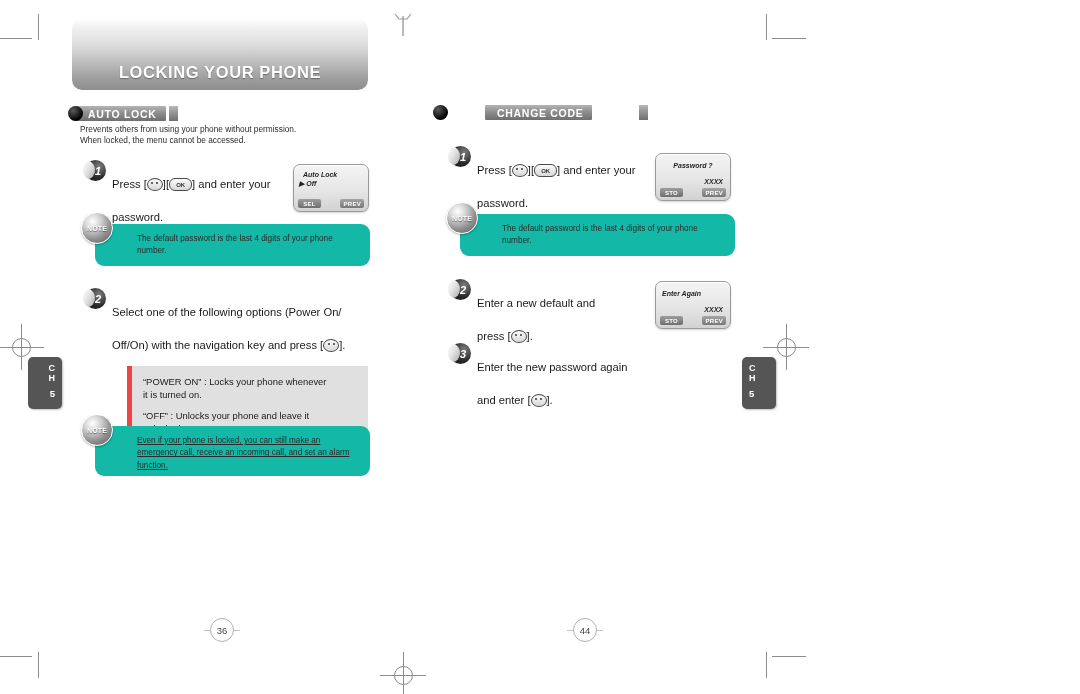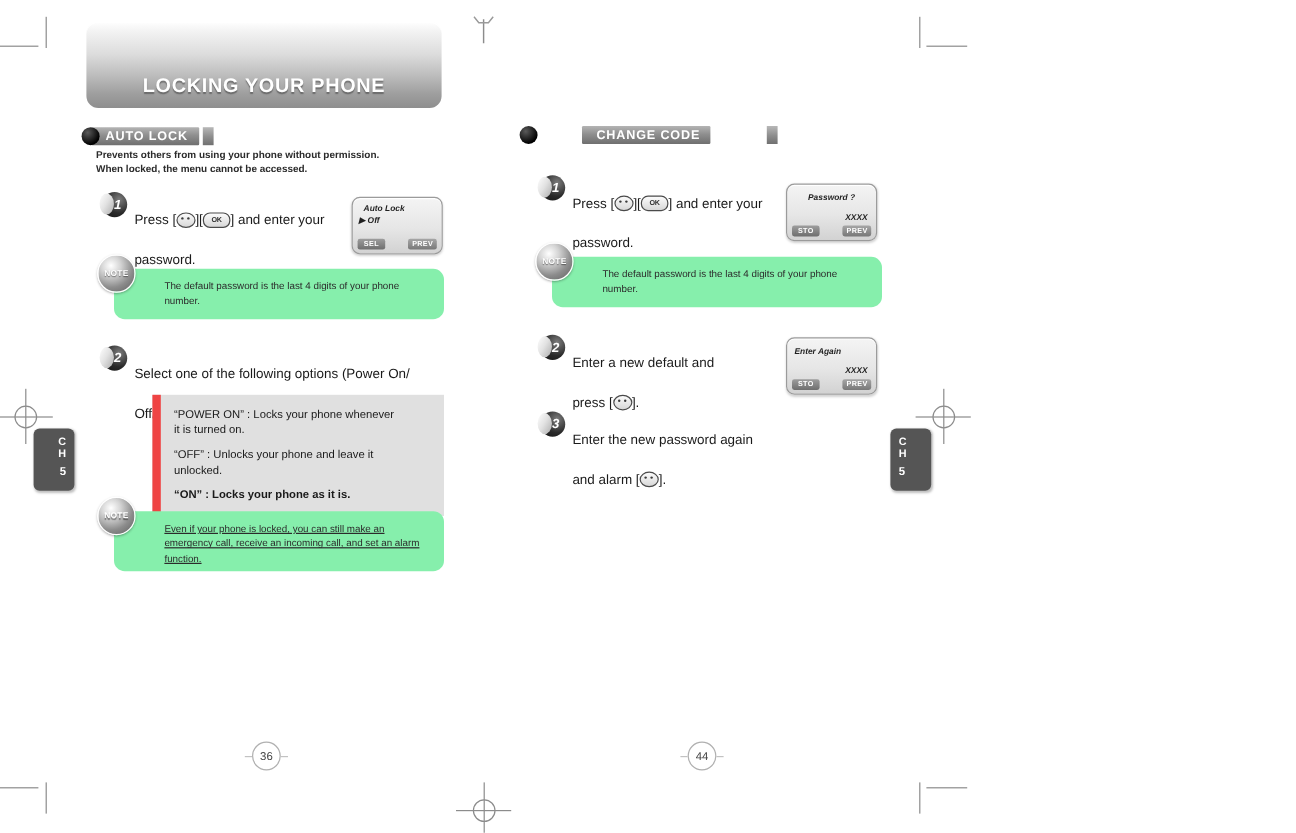--- a/index.html
+++ b/index.html
@@ -112,21 +112,20 @@
     width: 9px; height: 15px;
     margin-left: 3px;
     background: linear-gradient(to bottom, #b8b8b8 0%, #909090 50%, #707070 100%);
   }
 
   .section-desc {
     position: absolute;
     font-size: 8.3px;
     line-height: 1.38;
     color: #2b2b2b;
-    font-weight: bold;
   }
 
   
   .step { position: absolute; display: flex; }
   .step-bullet {
     flex: none;
     width: 21px; height: 21px;
     position: relative;
     margin-right: 6px;
   }
@@ -257,21 +256,21 @@
     font-weight: bold;
     letter-spacing: 0.3px;
   }
   .lcd-soft.left  { left: 4px; }
   .lcd-soft.right { right: 4px; background: linear-gradient(to bottom, #a6a6a6, #787878); }
 
   
   .note {
     position: absolute;
     border-radius: 9px;
-    background: #86efac;
+    background: #14b8a6;
   }
   .note-text {
     position: absolute;
     left: 42px;
     top: 9px;
     right: 10px;
     font-size: 8.2px;
     line-height: 1.5;
     color: #2b2b2b;
   }
@@ -293,22 +292,23 @@
     font-size: 7px;
     font-weight: bold;
     letter-spacing: 0.2px;
     text-shadow: 0 1px 1px rgba(0,0,0,.5);
   }
 
   
   .options {
     position: absolute;
     background: #e0e0e0;
-    border-left: 7px solid #ef4444;
+    border-left: 5px solid #ef4444;
     padding: 9px 10px 11px 11px;
+    margin-top: 37px;
   }
   .option-row {
     font-size: 9.4px;
     line-height: 1.42;
     color: #1a1a1a;
     margin-bottom: 7px;
     white-space: pre-line;
   }
   .option-row:last-child { margin-bottom: 0; font-weight: bold; }
 
@@ -525,21 +525,21 @@
   </div>
 
   <div class="step" style="left:50px; top:343px; width:210px;">
     <div class="step-bullet">
       <div class="ball"></div>
         <div class="shine"></div>
       <div class="num">3</div>
     </div>
     <div class="step-text">
       <span>Enter the new password again</span><br>
-      <span>and alarm [</span><span class="key key-nav"></span><span>].</span>
+      <span>and enter [</span><span class="key key-nav"></span><span>].</span>
     </div>
   </div>
 
   <div class="pagenum" style="left:173px; top:618px;">
     <span>44</span>
   </div>
 </div>
 
 <div class="chtab chtab-left" style="left:28px; top:357px;">
   <div class="stack">

